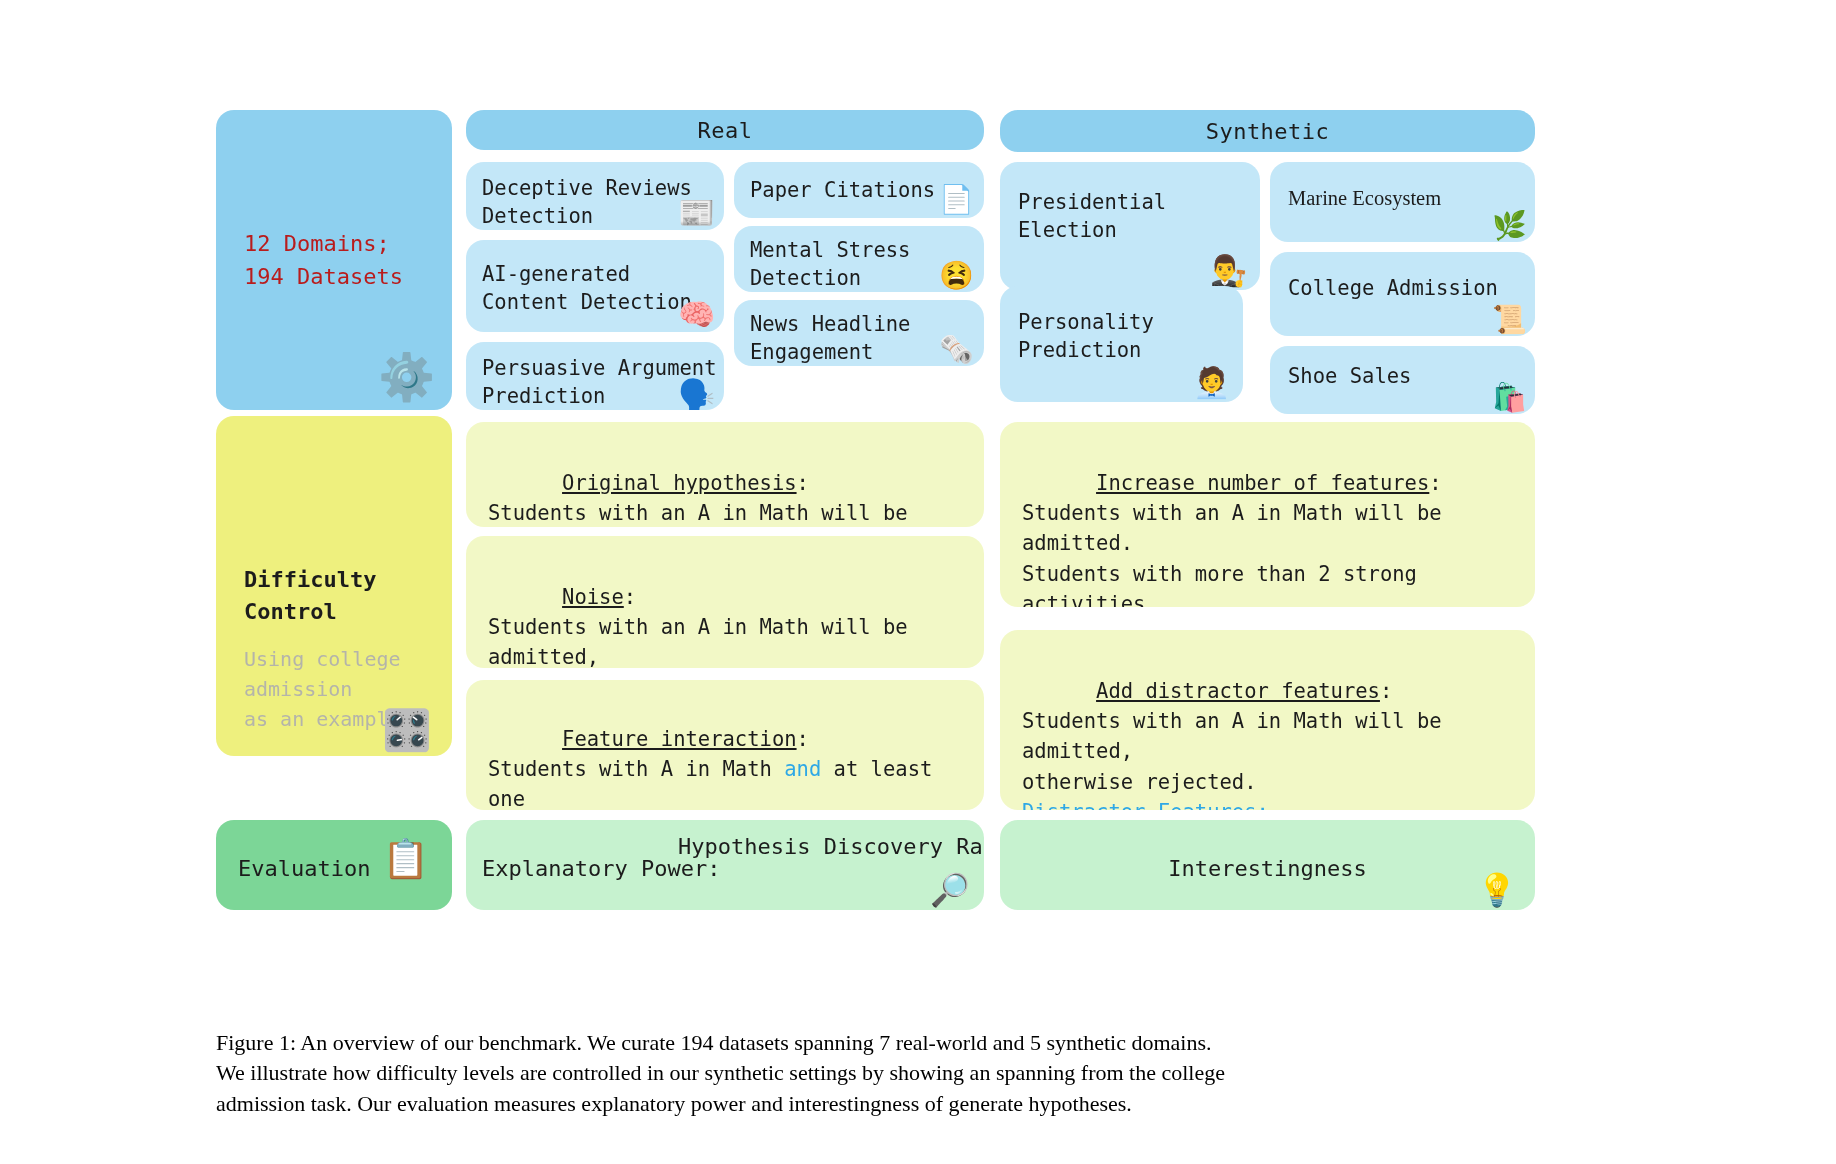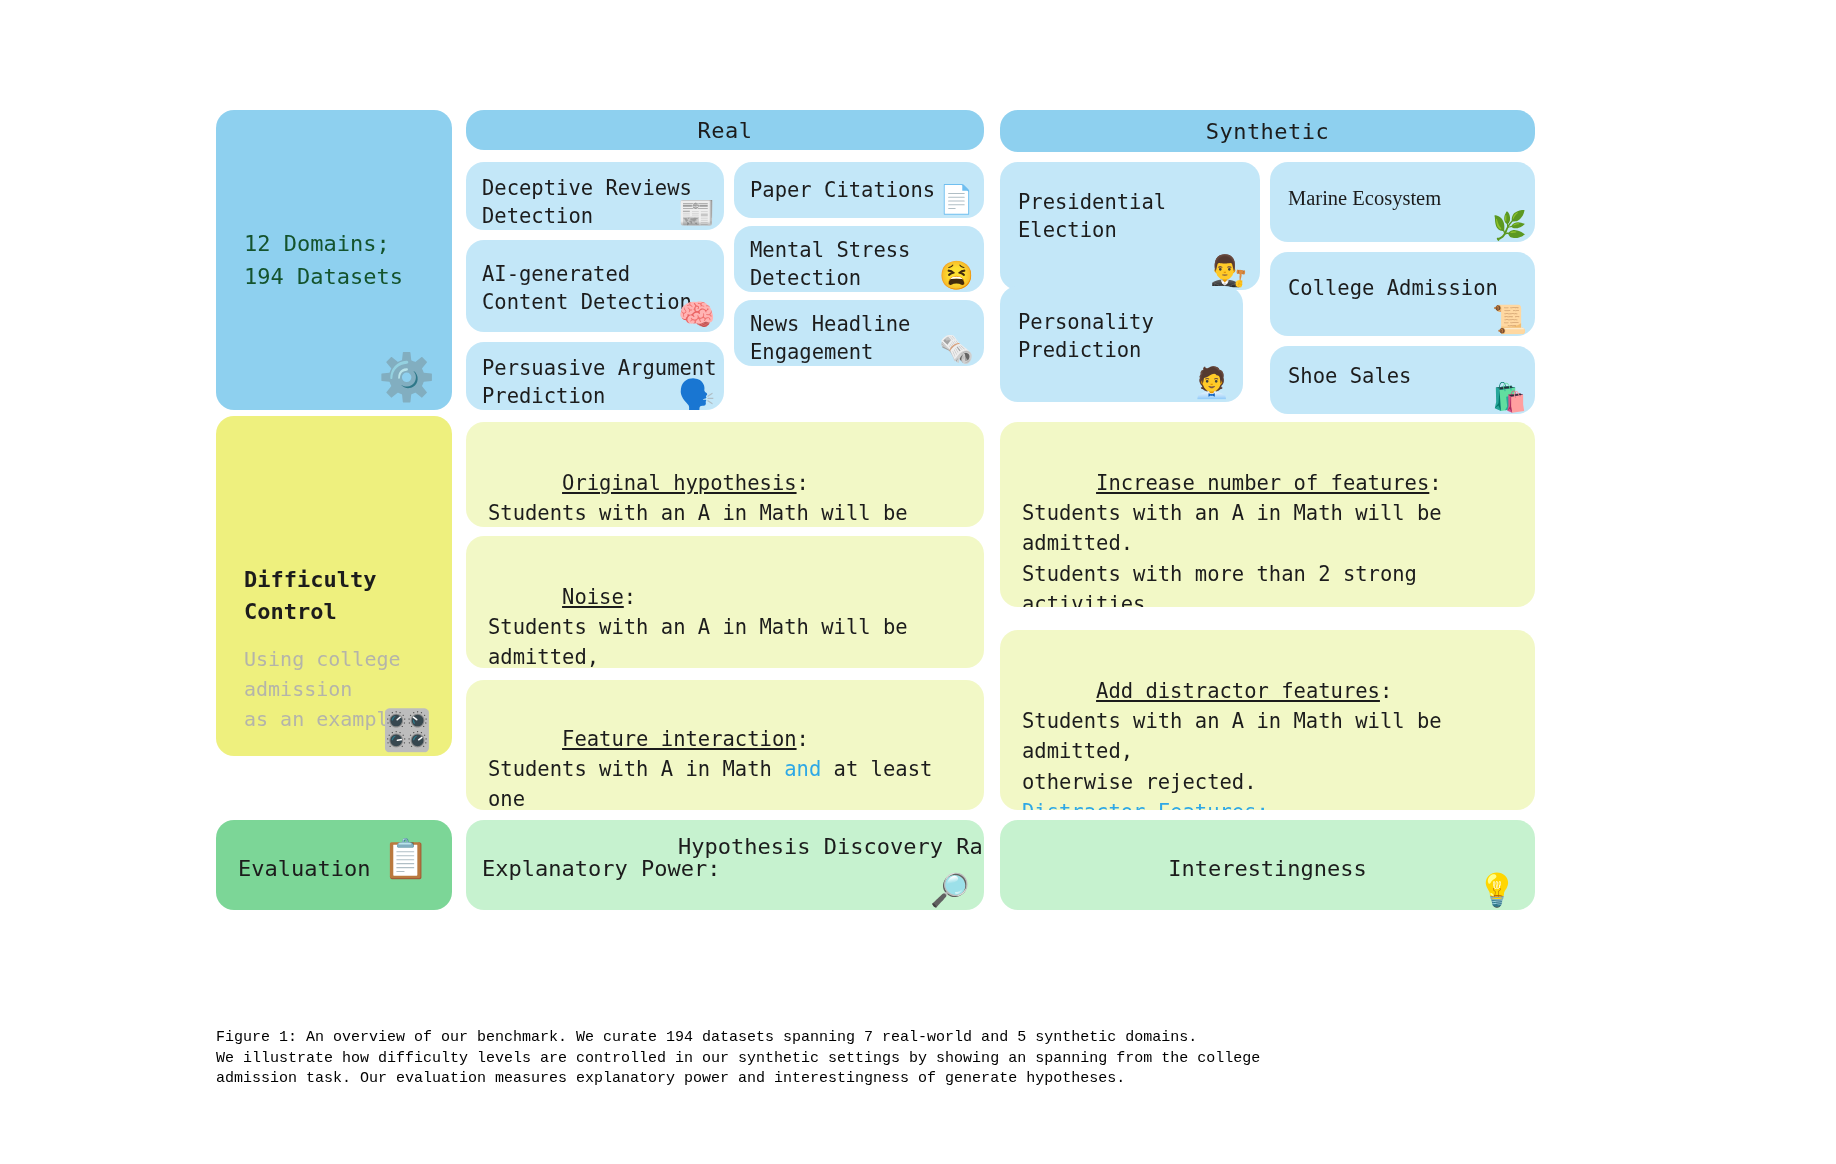--- a/index.html
+++ b/index.html
@@ -40,21 +40,21 @@
   }
   .icon{
     position:absolute;
     line-height:1;
     user-select:none;
   }
 
   
   #left-domains-panel .panel-text{
     position:absolute;left:28px;top:50%;transform:translateY(-50%);
-    font-size:22px;line-height:1.5;color:#14532d;white-space:pre;
+    font-size:22px;line-height:1.5;color:#b91c1c;white-space:pre;
   }
 
   
   #difficulty-panel .dtitle{
     position:absolute;left:28px;top:148px;
     font-size:22px;line-height:1.45;color:#1c1c1c;white-space:pre;font-weight:bold;
   }
   #difficulty-panel .dsub{
     position:absolute;left:28px;top:228px;
     font-size:20px;line-height:1.5;color:#b4b4aa;white-space:pre;
@@ -71,22 +71,22 @@
 
   
   .eval-text{
     position:absolute;
     font-size:22px;color:#1c1c1c;white-space:pre;line-height:1.5;
   }
 
   
   #caption{
     position:absolute;left:216px;top:1028px;width:1412px;
-    font-family:Liberation Mono, monospace;
-    font-size:15px;line-height:1.38;color:#000;
+    font-family:Liberation Serif, serif;
+    font-size:22px;line-height:1.38;color:#000;
     text-align:justify;
   }
   #caption .cap-line{display:block;}
 </style>
 </head>
 <body>
 
 <div class="page">
 
   <div class="card blue-dark domain-card" id="left-domains-panel" style="left:216px;top:110px;width:236px;height:300px;">

